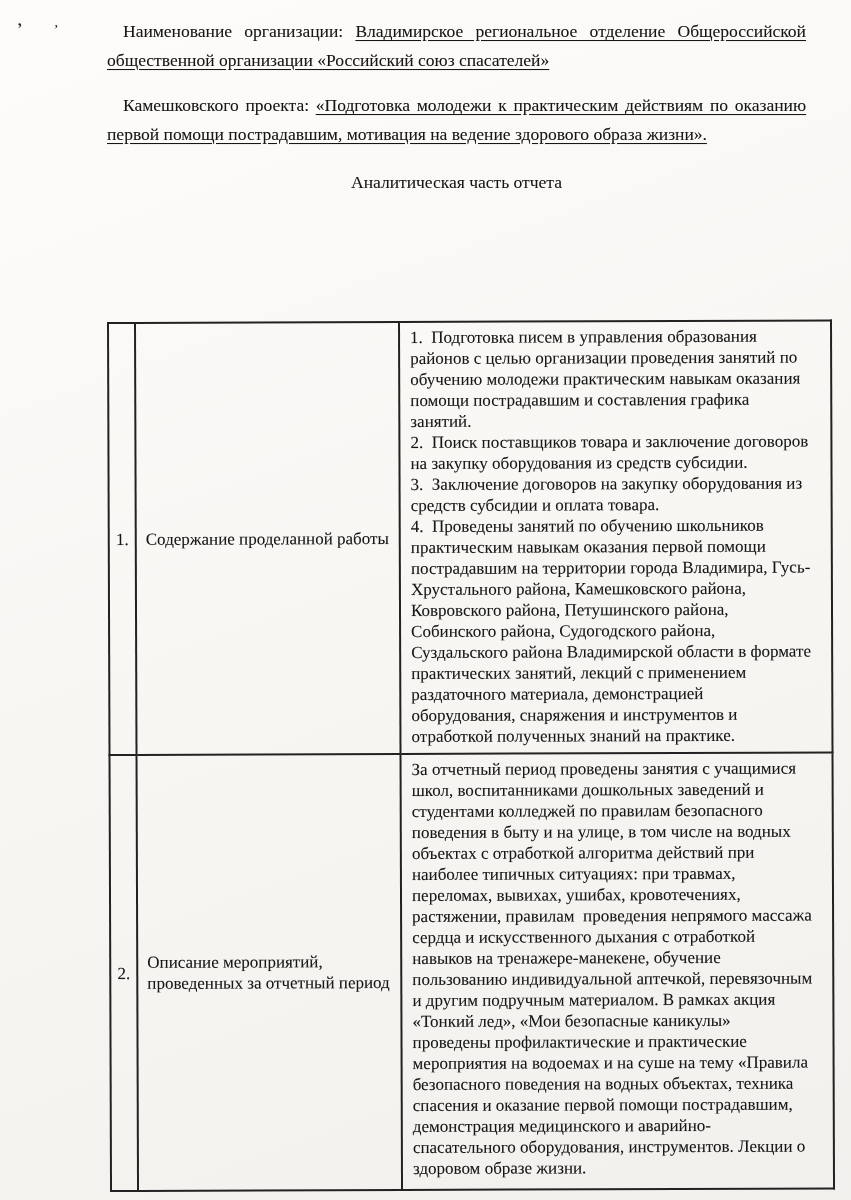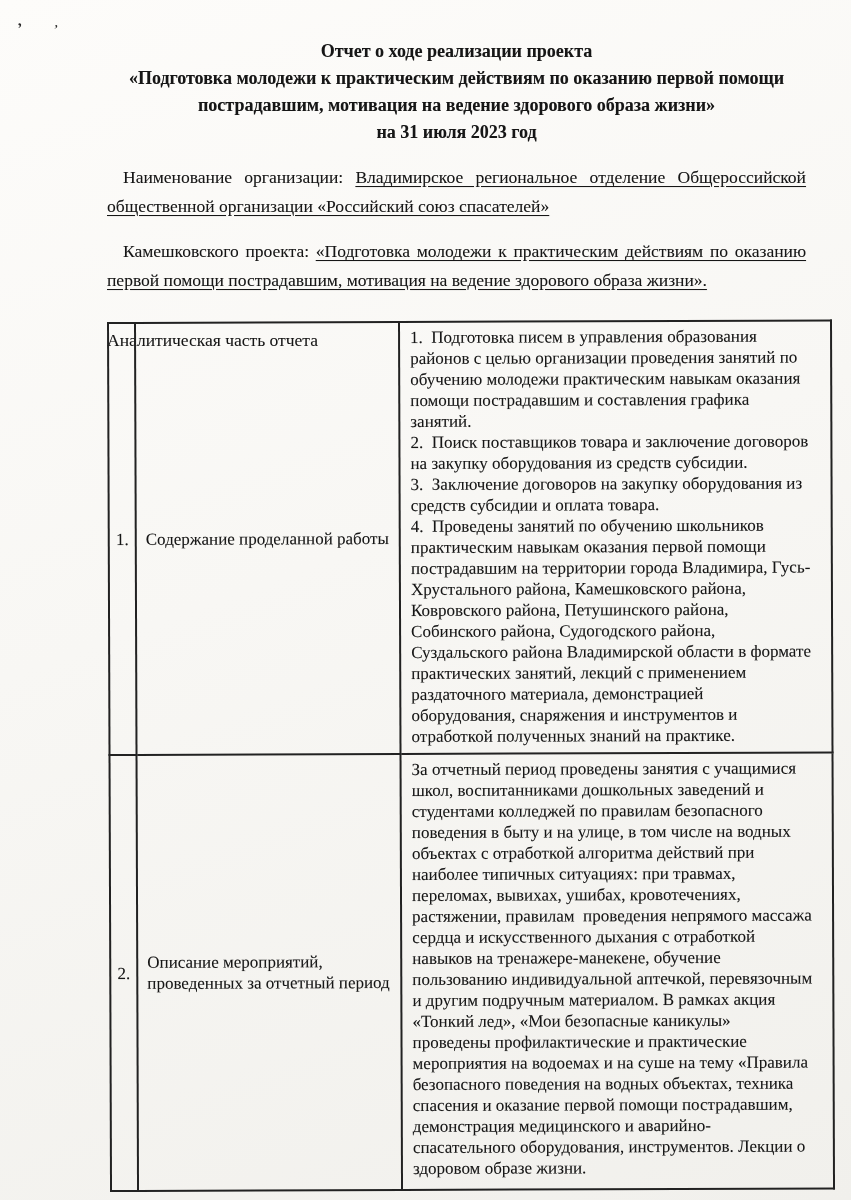--- a/index.html
+++ b/index.html
@@ -16,21 +16,21 @@
   .page{position:relative;width:851px;height:1200px;}
   .scan-mark{position:absolute;font-size:15px;font-weight:bold;color:#2a2a2a;}
   .scan-mark.m1{left:18px;top:20px;transform:rotate(-12deg);}
   .scan-mark.m2{left:53px;top:22px;transform:rotate(8deg);font-weight:normal;}
   .content{position:absolute;left:107px;top:0;width:699px;}
   .title-block{margin-top:38px;text-align:center;font-weight:bold;font-size:18px;line-height:27px;
     text-shadow:0.2px 0.2px 0 rgba(0,0,0,0.30);}
   .para{margin-top:17px;text-align:justify;font-size:17.5px;line-height:28.5px;text-indent:16px;
     text-shadow:0.2px 0.2px 0 rgba(0,0,0,0.25);}
   .para u{text-underline-offset:3px;}
-  .section-heading{margin-top:36px;font-size:17.5px;
+  .section-heading{margin-top:24px;text-align:center;font-size:17.5px;
     text-shadow:0.2px 0.2px 0 rgba(0,0,0,0.2);}
   table.report{
     position:absolute;left:107px;top:322px;width:723px;
     border-collapse:collapse;table-layout:fixed;
     transform:rotate(-0.2deg);transform-origin:top left;
     font-size:17px;line-height:21px;
     text-shadow:0.2px 0.2px 0 rgba(0,0,0,0.25);
   }
   table.report td{border:2px solid var(--line);}
   td.col-num{width:27px;text-align:center;vertical-align:middle;padding:2px 1px;}
@@ -43,26 +43,20 @@
 </head>
 <body>
 
 <div class="page">
 
   <span class="scan-mark m1">’</span>
   <span class="scan-mark m2">’</span>
 
   <div class="content">
 
-    <div class="title-block">
-      <div>Отчет о ходе реализации проекта</div>
-      <div>«Подготовка молодежи к практическим действиям по оказанию первой помощи</div>
-      <div>пострадавшим, мотивация на ведение здорового образа жизни»</div>
-      <div>на 31 июля 2023 год</div>
-    </div>
 
     <p class="para">
       <span>Наименование организации:</span>
       <u>Владимирское региональное отделение Общероссийской общественной организации «Российский союз спасателей»</u>
     </p>
 
     <p class="para">
       <span>Камешковского проекта:</span>
       <u>«Подготовка молодежи к практическим действиям по оказанию первой помощи пострадавшим, мотивация на ведение здорового образа жизни».</u>
     </p>

